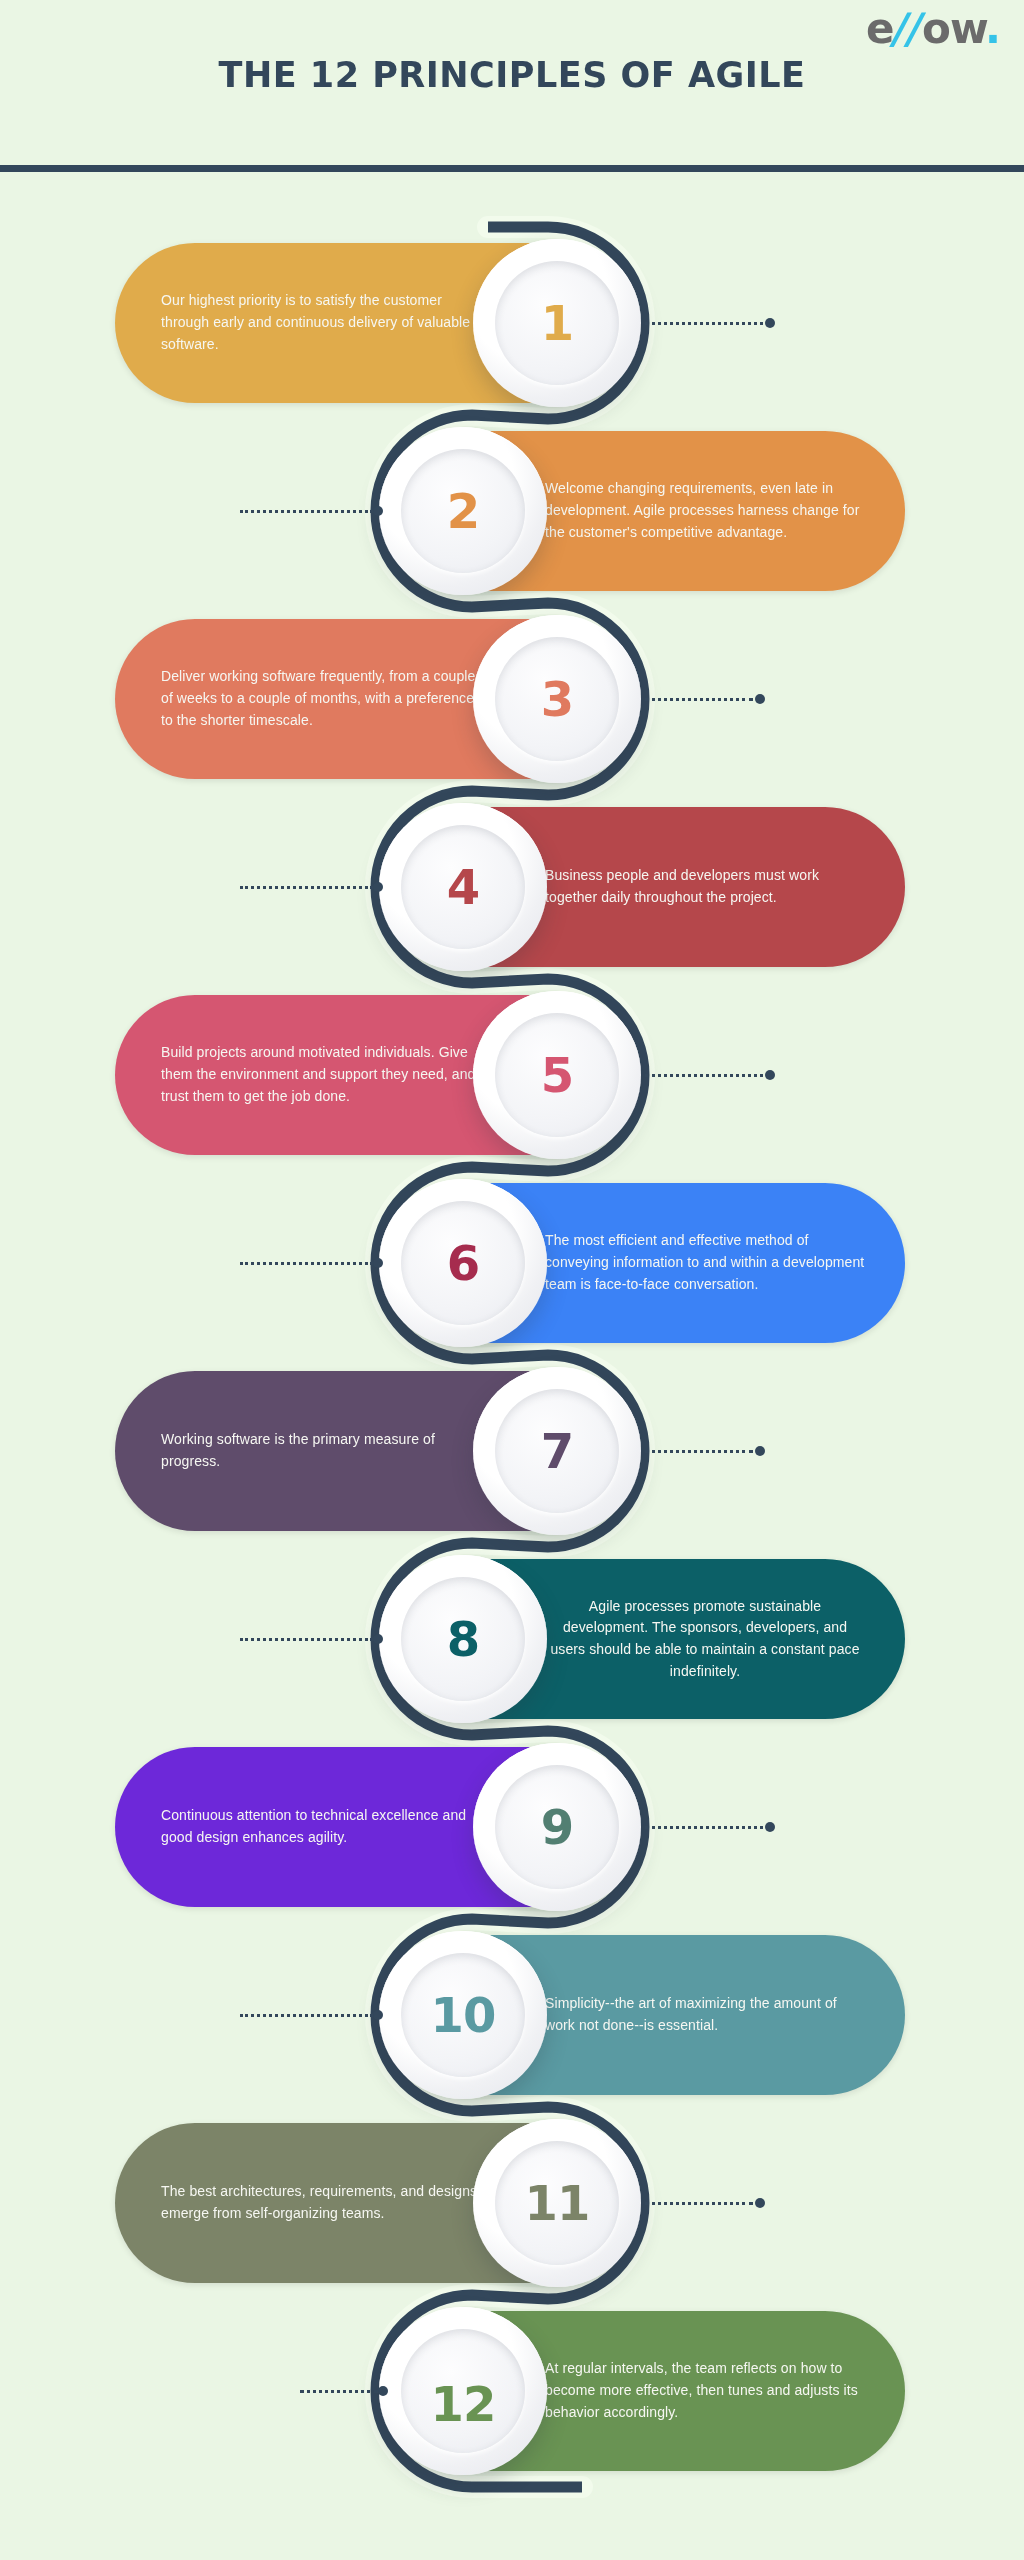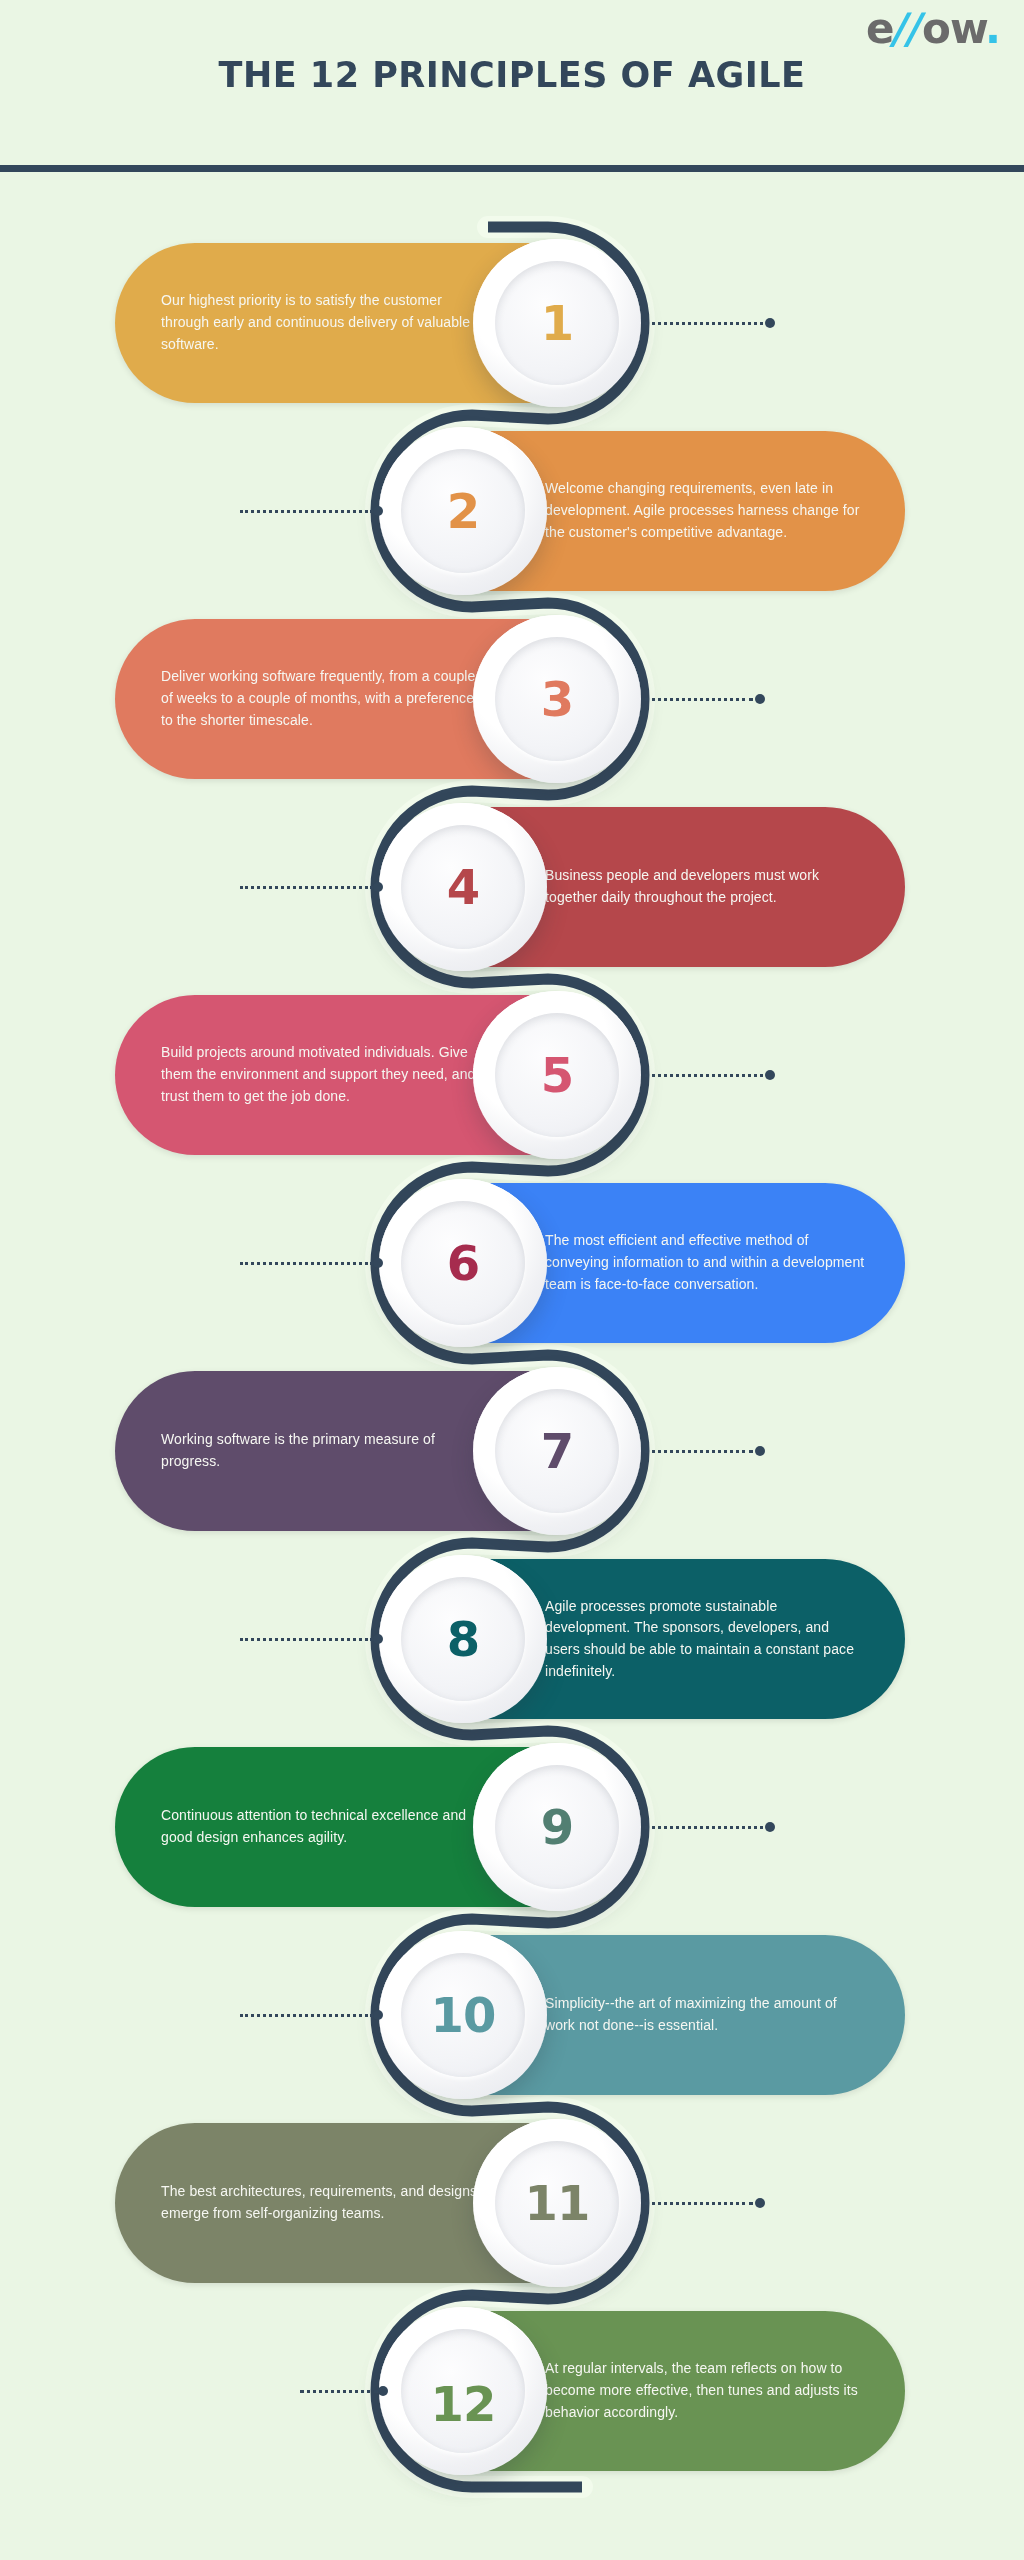--- a/index.html
+++ b/index.html
@@ -182,34 +182,34 @@
         <div class="card-text">Working software is the primary measure of progress.</div>
         <div class="badge" style="outline: 0px;">
           <span class="badge-num" style="color: rgb(95, 76, 107);">7</span>
         </div>
       </div>
       <div class="leader to-right" style="left: 645px; width: 120px;">
         <div class="dots"></div>
         <div class="knob"></div>
       </div>
     </div>
-    <div class="row" style="top: 1559px;">
+    <div class="row" style="top: 1559px; text-align: center;">
       <div class="card right" style="background: rgb(12, 96, 103);">
         <div class="card-text">Agile processes promote sustainable development. The sponsors, developers, and users should be able to maintain a constant pace indefinitely.</div>
         <div class="badge" style="outline: 0px;">
           <span class="badge-num" style="color: rgb(12, 96, 103);">8</span>
         </div>
       </div>
       <div class="leader to-left" style="left: 240px; width: 145px;">
         <div class="dots"></div>
         <div class="knob"></div>
       </div>
     </div>
     <div class="row" style="top: 1747px;">
-      <div class="card left" style="background: #15803d;">
+      <div class="card left" style="background: #6d28d9;">
         <div class="card-text">Continuous attention to technical excellence and good design enhances agility.</div>
         <div class="badge" style="outline: 0px;">
           <span class="badge-num" style="color: rgb(82, 127, 114);">9</span>
         </div>
       </div>
       <div class="leader to-right" style="left: 645px; width: 130px;">
         <div class="dots"></div>
         <div class="knob"></div>
       </div>
     </div>

